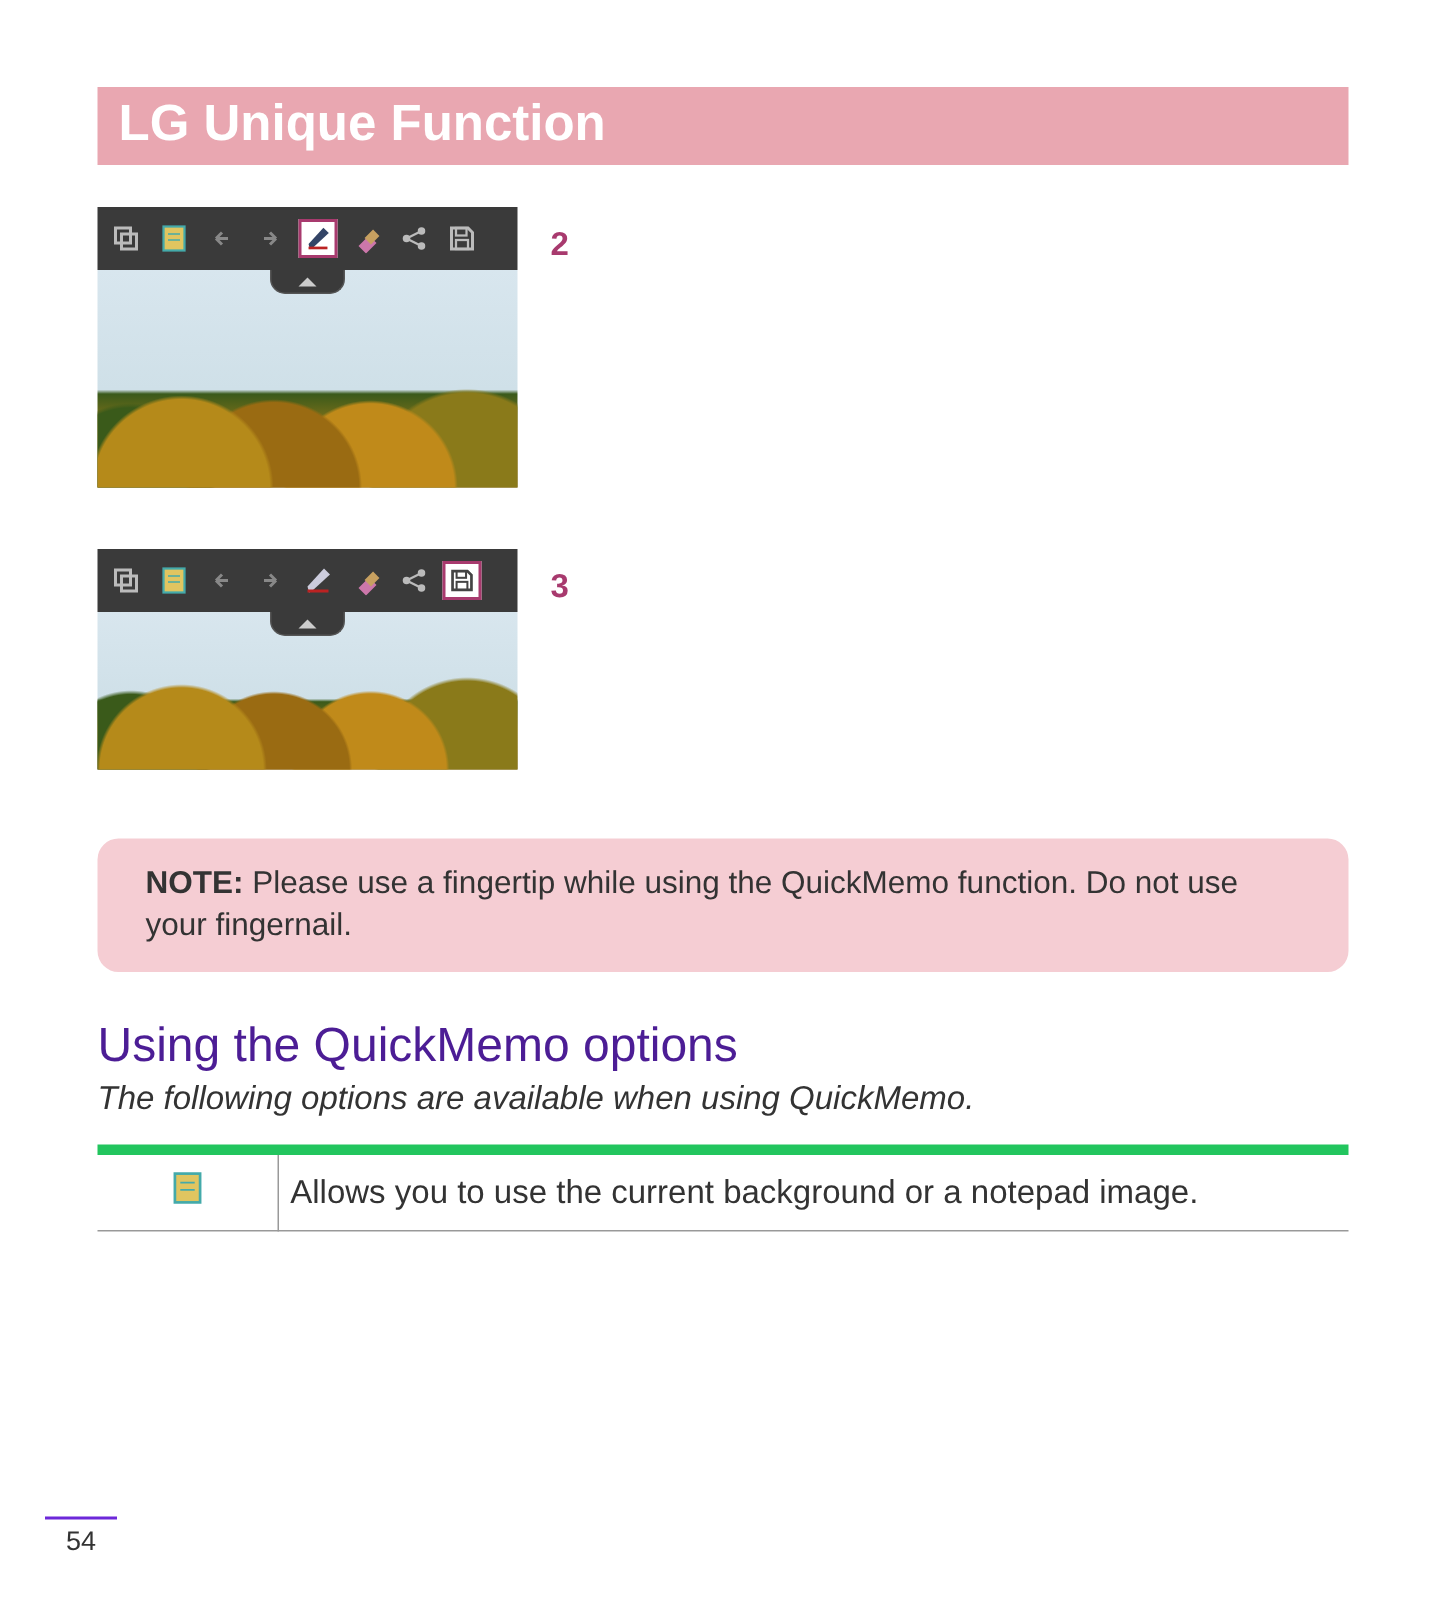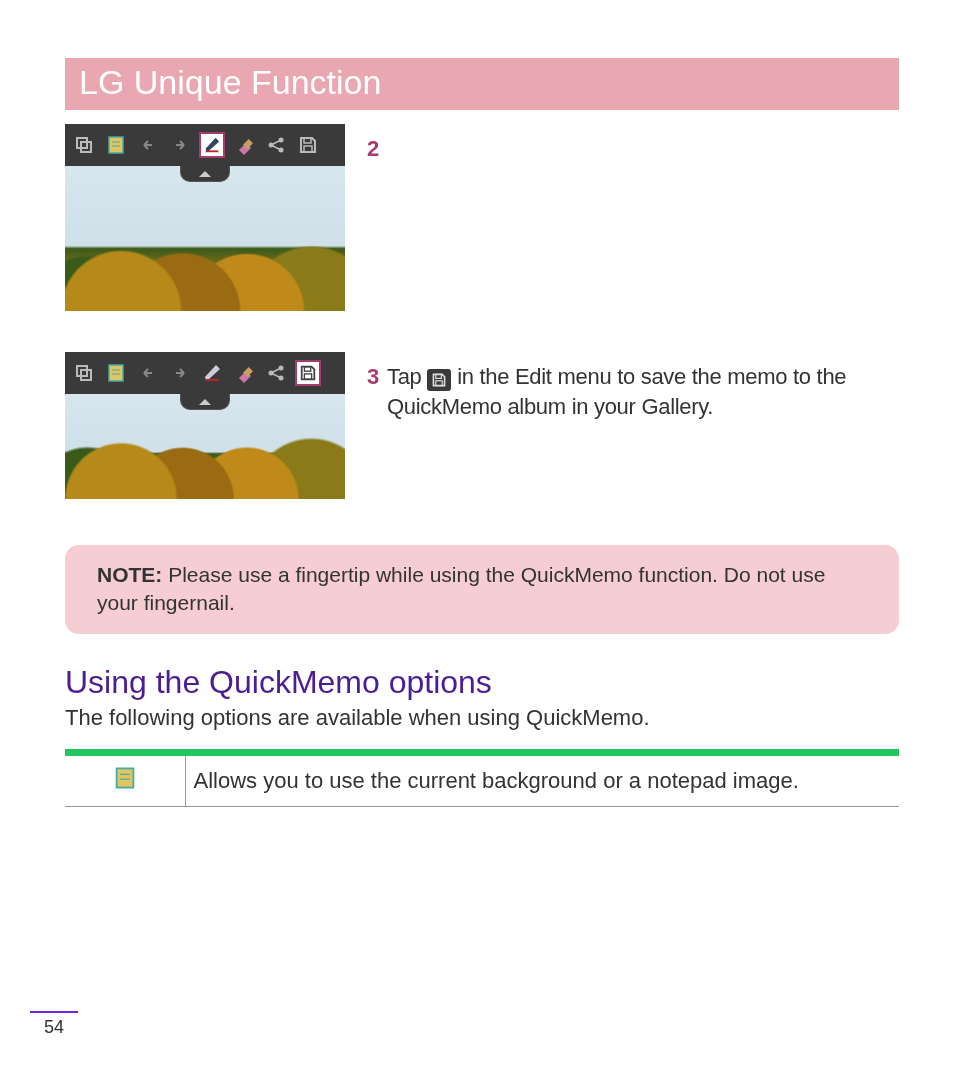--- a/index.html
+++ b/index.html
@@ -11,23 +11,23 @@
     background: #fff;
     color: #333;
     position: relative;
     padding: 58px 55px 0 65px;
     font-stretch: condensed;
   }
   .chapter-title {
     background: #e9a7b1;
     color: #fff;
     font-size: 34px;
-    font-weight: 400;
+    font-weight: 700;
     padding: 5px 14px 8px 14px;
-    margin-bottom: 14px;
+    margin-bottom: 28px;
     letter-spacing: 0px;
   }
   .step-row {
     display: flex;
     gap: 22px;
     margin-bottom: 20px;
     align-items: flex-start;
   }
   .screenshot {
     width: 280px;
@@ -115,20 +115,21 @@
   .subheading {
     font-size:32px;
     font-weight:400;
     color:#4c1d95;
     margin-bottom:4px;
   }
   .options-intro {
     font-size:22px;
     font-weight:300;
     margin-bottom:18px;
+    font-style:italic;
   }
   .opt-table {
     width:100%;
     border-collapse:collapse;
   }
   .opt-table td {
     border-top:7px solid #22c55e;
     border-bottom:1px solid #999;
     padding:10px 8px;
     font-size:22px;
@@ -273,31 +274,20 @@
             <rect x="6" y="3" width="7" height="5" fill="none" stroke="#444" stroke-width="1.5"></rect>
             <rect x="6" y="11" width="8" height="6" fill="none" stroke="#444" stroke-width="1.5"></rect>
           </svg>
       </span>
       <div class="toolbar-arrow"></div>
     </div>
     <div class="trees short"></div>
   </div>
   <div class="step-text">
     <span class="step-num">3</span>
-    <span class="step-body">
-      <span>Tap </span>
-      <span class="inline-icon">
-        <svg width="16" height="16" viewBox="0 0 20 20">
-            <path d="M3 3 h11 l3 3 v11 h-14 z" fill="none" stroke="#ddd" stroke-width="2"></path>
-            <rect x="6" y="3" width="7" height="5" fill="none" stroke="#ddd" stroke-width="1.5"></rect>
-            <rect x="6" y="11" width="8" height="6" fill="none" stroke="#ddd" stroke-width="1.5"></rect>
-          </svg>
-      </span>
-      <span> in the Edit menu to save the memo to the QuickMemo album in your Gallery.</span>
-    </span>
   </div>
 </div>
 
 <div class="note-box">
   <b>NOTE:</b><span> Please use a fingertip while using the QuickMemo function. Do not use your fingernail.</span>
 </div>
 
 <div class="subheading">Using the QuickMemo options</div>
 <div class="options-intro">The following options are available when using QuickMemo.</div>
 

